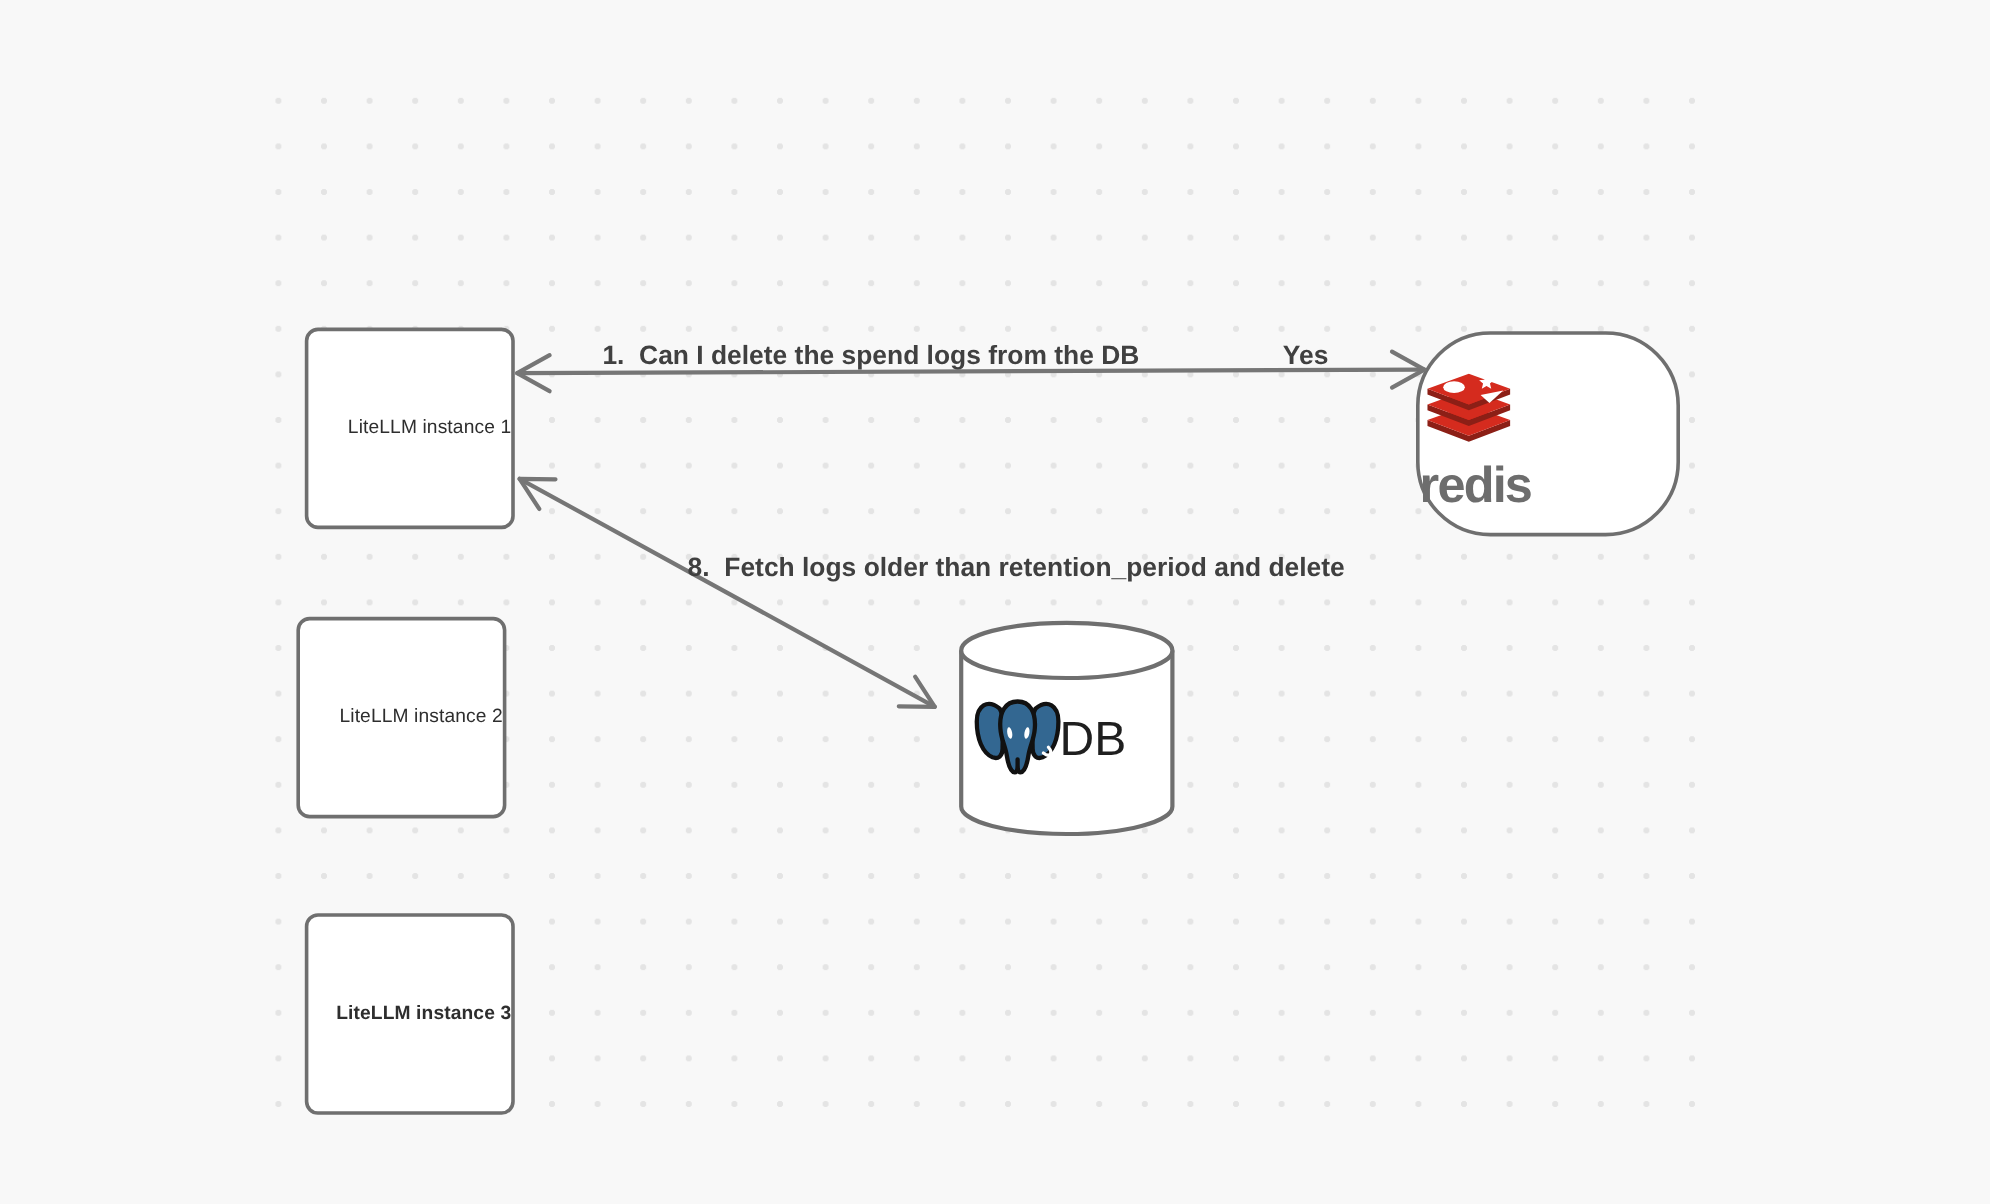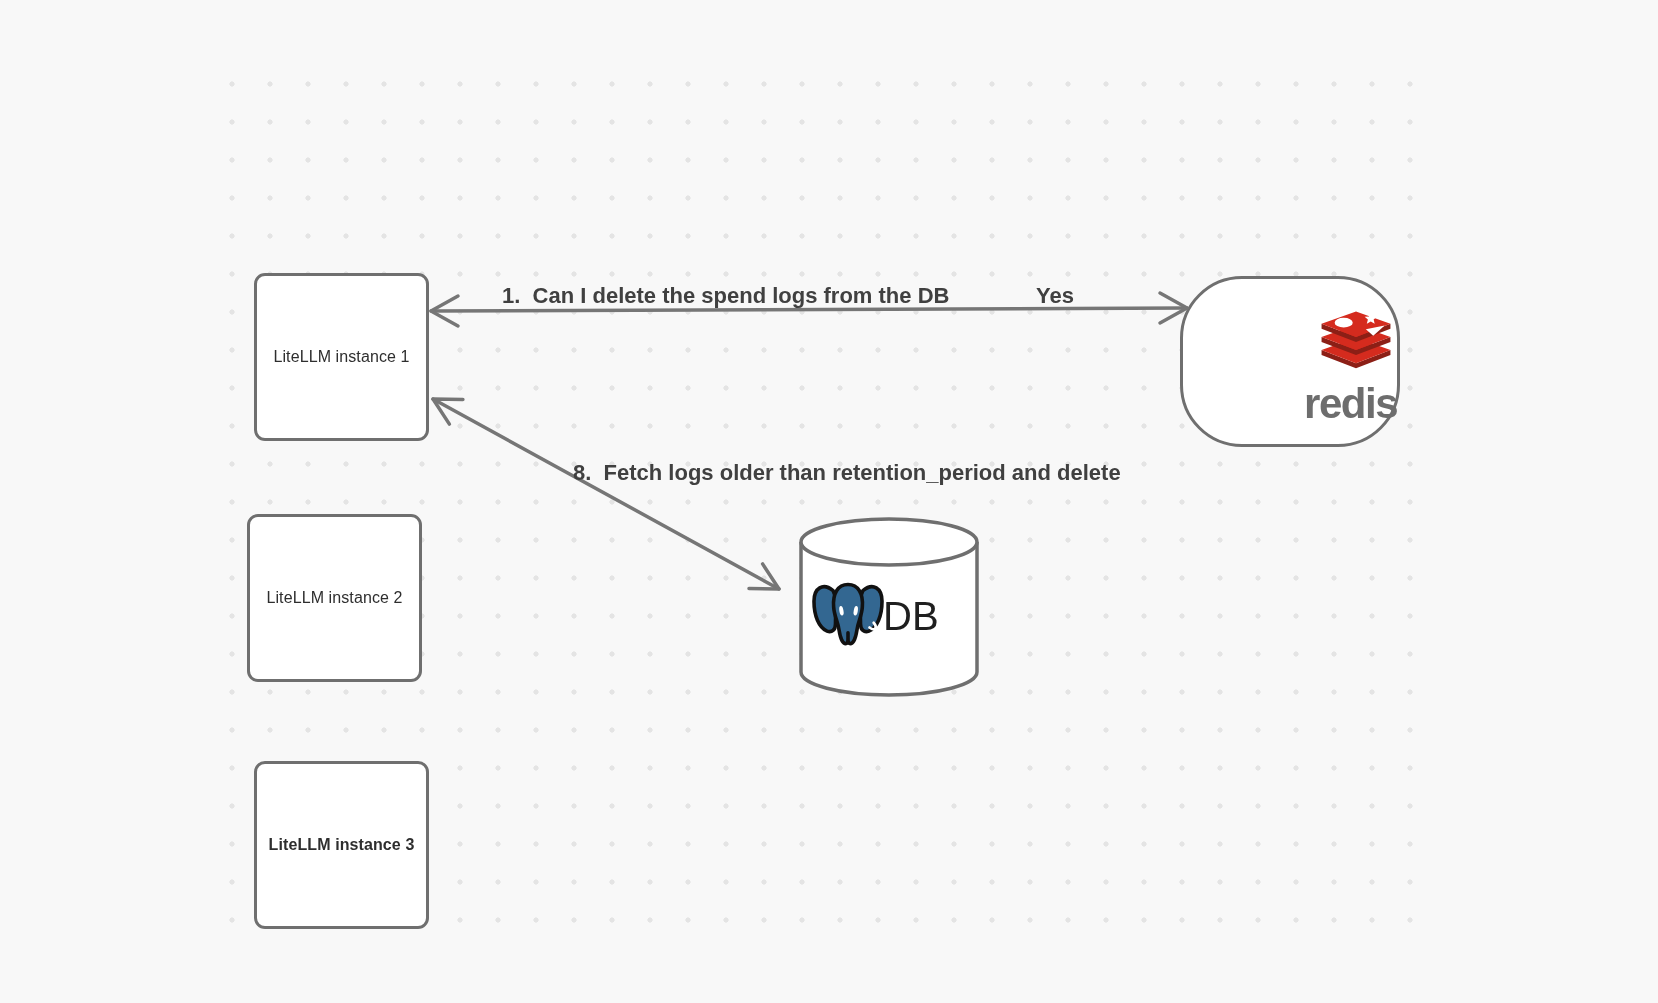--- a/index.html
+++ b/index.html
@@ -20,41 +20,41 @@
   }
 
   .node-box {
     position: absolute;
     width: 175px; height: 168px;
     background: #ffffff;
     border: 3px solid #6f6f6f;
     border-radius: 11px;
     display: flex;
     align-items: center;
-    justify-content: center;
+    justify-content: flex-end;
   }
   .node-box .box-label {
     font-size: 16px;
     color: #2e2e2e;
     letter-spacing: 0.1px;
   }
   #instance-1 { left: 254px; top: 273px; }
   #instance-2 { left: 247px; top: 514px; }
   #instance-3 { left: 254px; top: 761px; font-weight: bold; }
 
   .redis-node {
     position: absolute;
     left: 1180px; top: 276px;
     width: 220px; height: 171px;
     background: #ffffff;
     border: 3px solid #6f6f6f;
     border-radius: 62px;
     display: flex;
     flex-direction: column;
-    align-items: flex-end;
+    align-items: flex-start;
     justify-content: center;
     padding-top: 12px;
   }
   .redis-wordmark {
     font-size: 42px;
     font-weight: bold;
     letter-spacing: -1.5px;
     color: #6d6d6d;
     line-height: 1;
     margin-top: 2px;
@@ -85,21 +85,21 @@
 
   .edge-label {
     position: absolute;
     font-size: 22px;
     font-weight: bold;
     color: #404040;
     line-height: 1.2;
     white-space: pre;
   }
   #edge1-label { left: 502px; top: 283px; }
-  #edge1-response { left: 1036px; top: 283px; }
+  #edge1-response { left: 1069px; top: 283px; }
   #edge2-label { left: 573px; top: 460px; }
 </style>
 </head>
 <body>
 
 <div class="dot-grid"></div>
 
 <div id="instance-1" class="node-box">
   <span class="box-label">LiteLLM instance 1</span>
 </div>

